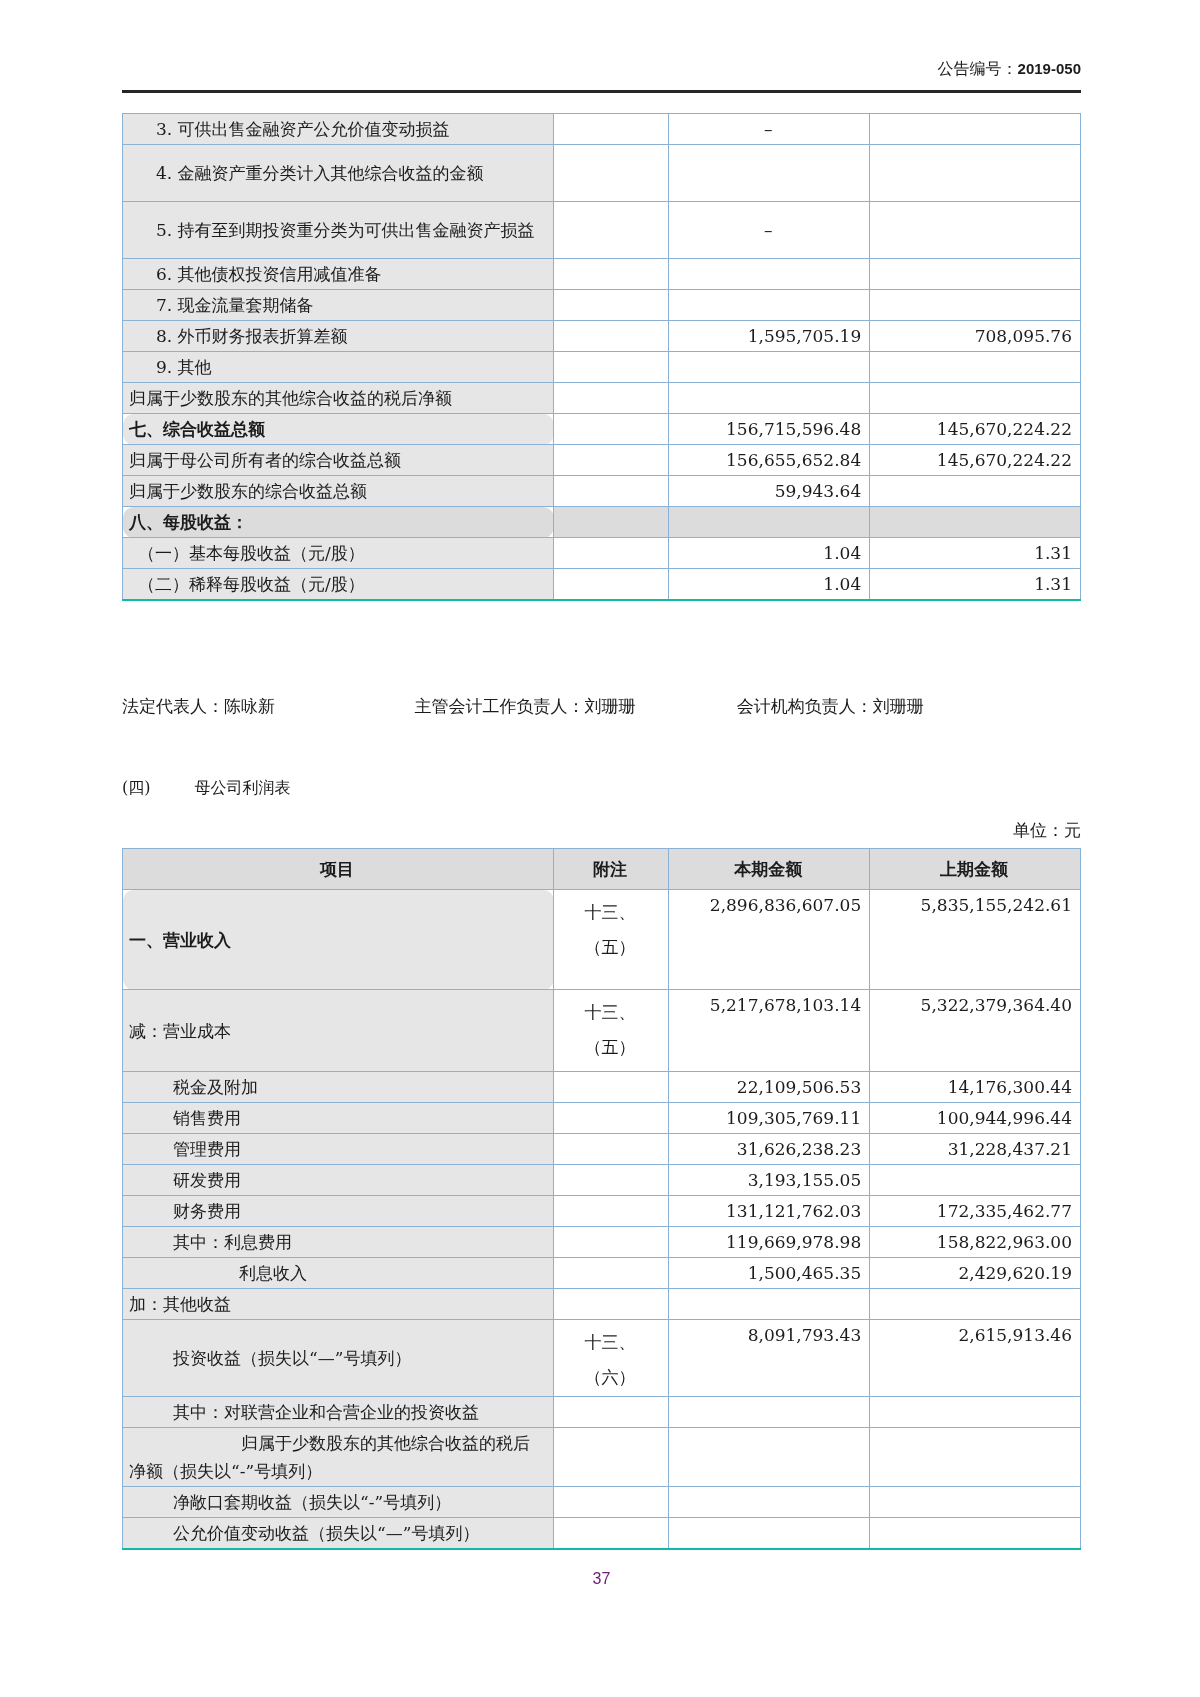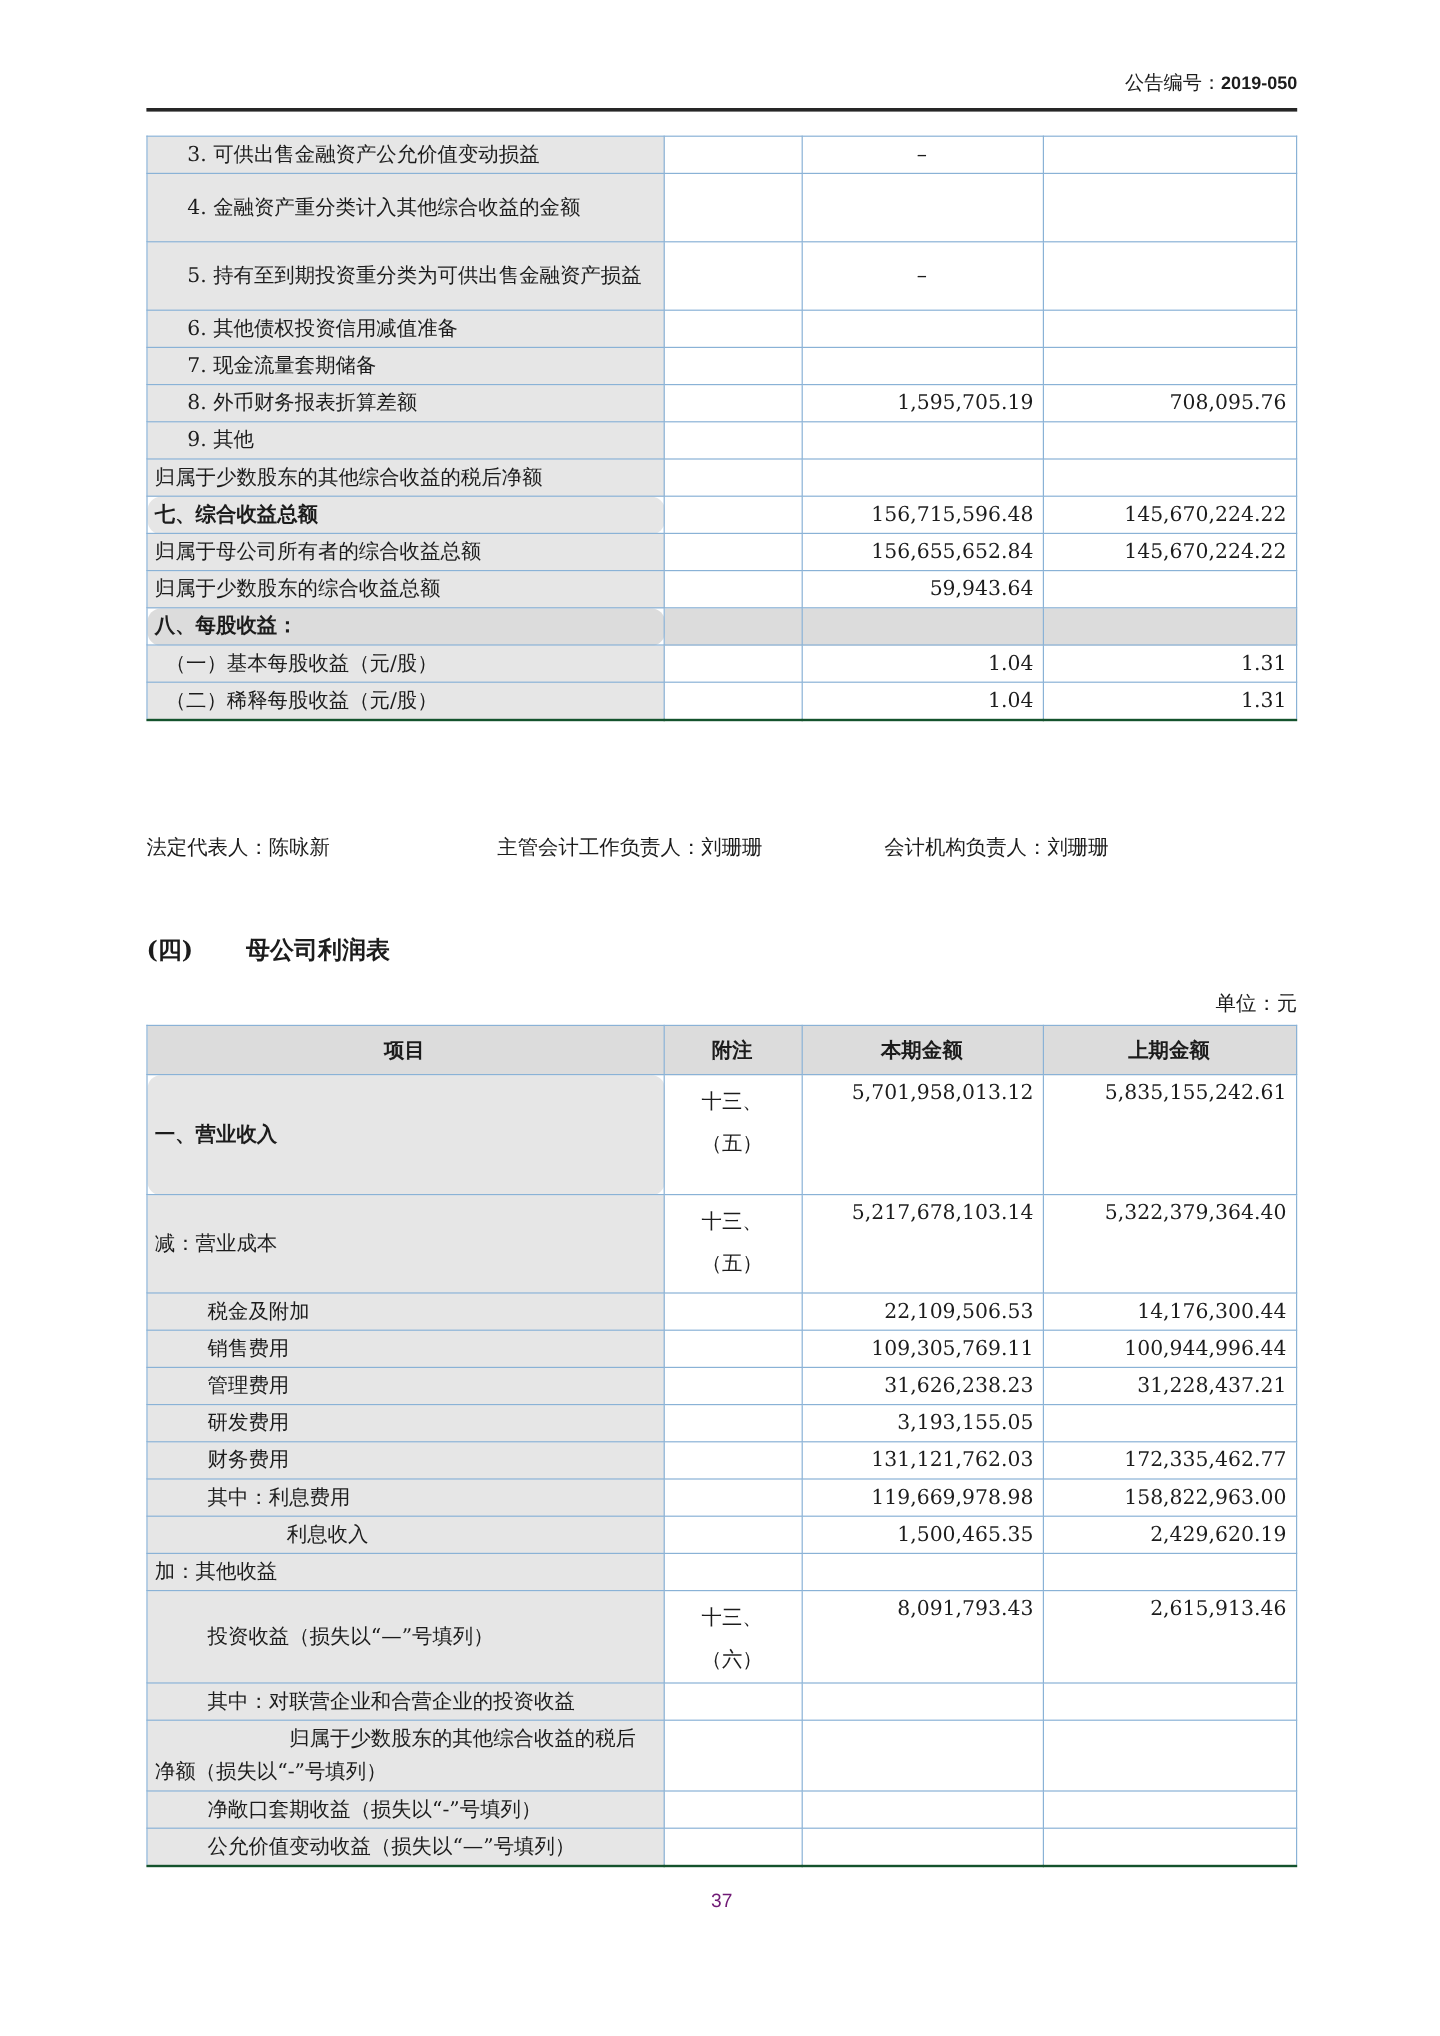--- a/index.html
+++ b/index.html
@@ -11,21 +11,21 @@
   .content { margin:0 119px 0 122px; }
 
   
   .doc-header { padding-top:59px; text-align:right; font-size:16px; }
   .doc-header .code { font-family:"Liberation Sans",sans-serif; font-weight:bold; font-size:15px; }
   .header-rule { margin-top:10px; height:3px; background:#262626; }
 
   
   .fin-table { width:100%; border-collapse:collapse; table-layout:fixed; font-size:17px; margin-top:20px; }
   .fin-table td, .fin-table th { border:1px solid #8ab2d6; padding:1px 8px 1px 6px; vertical-align:middle; }
-  .fin-table { border-bottom:2px solid #14532d;padding-left:46px; }
+  .fin-table { border-bottom:2px solid #14b8a6;padding-left:46px; }
   .fin-table tr { height:30px; }
   .fin-table tr.h2 { height:57px; }
   .fin-table tr.tall-xl { height:100px; }
   .fin-table tr.tall-lg { height:82px; }
   .fin-table tr.tall-md { height:76px; }
 
   .item { background:#e6e6e6; text-align:left; line-height:28px; }
   .gray-row td { background:#dcdcdc; }
   .bold { font-weight:bold;border-radius:11px; }
   .note { text-align:center; white-space:pre-line; line-height:30px; }
@@ -45,21 +45,21 @@
   .tall-xl .item, .tall-lg .item, .tall-md .item { vertical-align:middle; }
 
   .head-row th { background:#dcdcdc; font-weight:bold; height:38px; font-size:17px; }
 
   
   .signatures { margin-top:94px; font-size:17px; white-space:nowrap; }
   .sig2 { margin-left:134px; }
   .sig3 { margin-left:96px; }
 
   
-  .section-heading { margin-top:60px; font-size:20px; font-weight:bold; }
+  .section-heading { margin-top:60px; font-size:16px; font-weight:normal; }
   .sec-idx { margin-right:44px; }
 
   .unit-label { margin-top:20px; text-align:right; font-size:17px; }
   .t2 { margin-top:6px; }
 
   .page-number { margin-top:20px; text-align:center; font-family:"Liberation Sans",sans-serif; font-size:16px; color:#701a75; }
 </style>
 </head>
 <body>
 
@@ -190,21 +190,21 @@
         <th>附注</th>
         <th>本期金额</th>
         <th>上期金额</th>
       </tr>
     </thead>
     <tbody id="t2-body">
         <tr class="tall-xl">
           <td class="item bold">一、营业收入</td>
           <td class="note">十三、
 （五）</td>
-          <td class="num">5,701,958,013.12</td>
+          <td class="num">2,896,836,607.05</td>
           <td class="num">5,835,155,242.61</td>
         </tr>
         <tr class="tall-lg">
           <td class="item">减：营业成本</td>
           <td class="note">十三、
 （五）</td>
           <td class="num">5,217,678,103.14</td>
           <td class="num">5,322,379,364.40</td>
         </tr>
         <tr>

